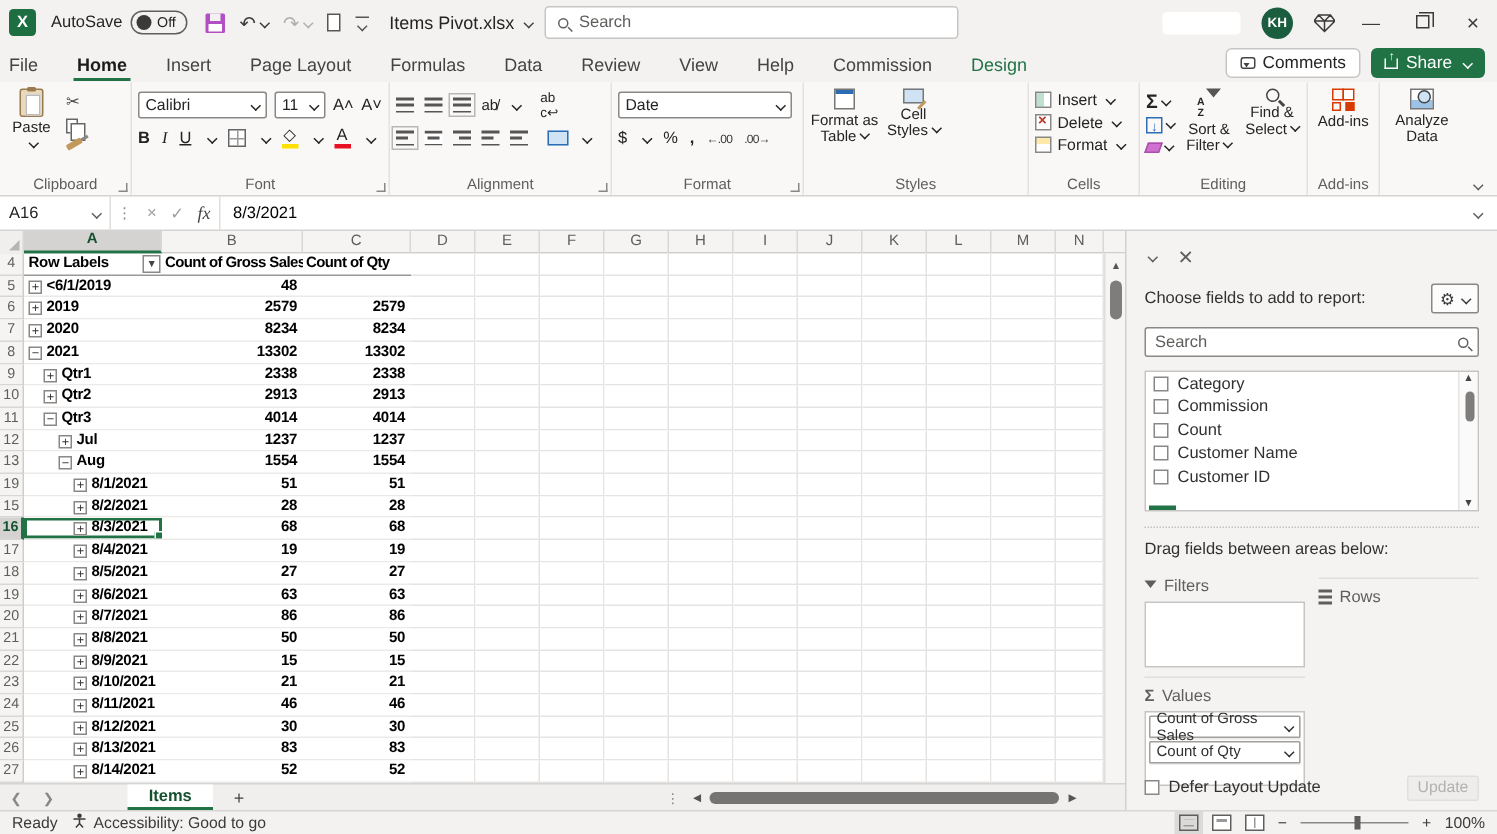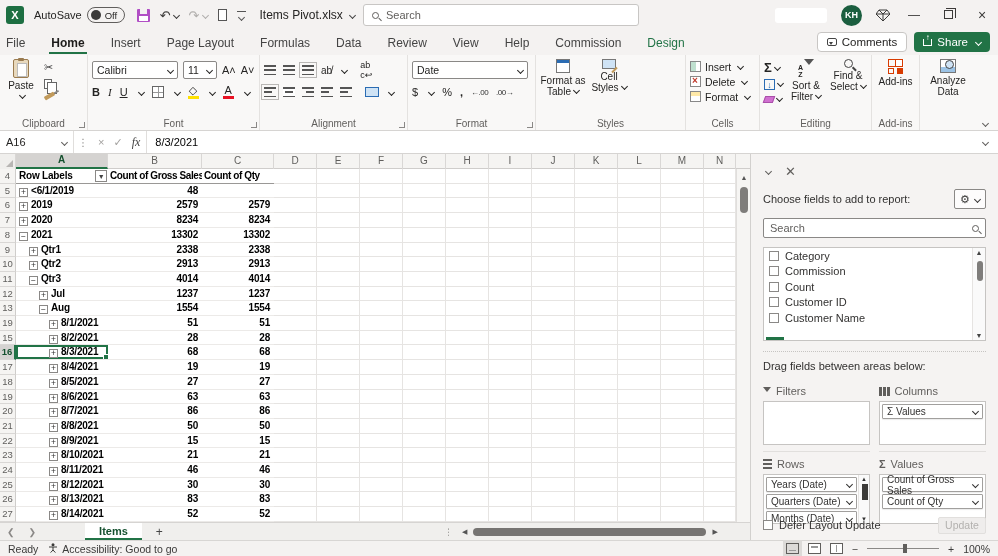--- a/index.html
+++ b/index.html
@@ -933,87 +933,52 @@
           <div class="fitem">
             <span class="cb"></span>
             <span>Commission</span>
           </div>
           <div class="fitem">
             <span class="cb"></span>
             <span>Count</span>
           </div>
           <div class="fitem">
             <span class="cb"></span>
-            <span>Customer ID</span>
+            <span>Customer Name</span>
           </div>
           <div class="fitem">
             <span class="cb"></span>
-            <span>Customer Name</span>
+            <span>Customer ID</span>
           </div>
         </div>
       <div class="flscroll">
         <span style="position:absolute;top:1px;left:0;right:0">▲</span>
         <span class="flthumb"></span>
         <span style="position:absolute;bottom:1px;left:0;right:0">▼</span>
       </div>
       <div class="greenbar"></div>
     </div>
     <div class="draghint">Drag fields between areas below:</div>
     <div class="areas">
       <div class="acell">
         <div class="ahead">
             <span class="ic-filter"></span>
             <span>Filters</span>
           </div>
         <div class="abox"></div>
-      </div>
-      <div class="acell">
-        <div class="ahead">
-            <span class="ic-cols">
-              <i></i>
-              <i></i>
-              <i></i>
-            </span>
-            <span>Columns</span>
-          </div>
-        <div class="abox">
-            <div class="pill">
-              <span>Σ Values</span>
-              <span class="chev"></span>
-            </div>
-          </div>
       </div>
       <div class="acell bt">
         <div class="ahead">
             <span class="ic-rows">
               <i></i>
               <i></i>
               <i></i>
             </span>
             <span>Rows</span>
           </div>
-        <div class="abox tall" style="padding-right:12px">
-          <div class="pill">
-              <span>Years (Date)</span>
-              <span class="chev"></span>
-            </div>
-            <div class="pill">
-              <span>Quarters (Date)</span>
-              <span class="chev"></span>
-            </div>
-            <div class="pill">
-              <span>Months (Date)</span>
-              <span class="chev"></span>
-            </div>
-            <div class="rows-scroll">
-            <span style="position:absolute;top:1px;left:0;right:0">▲</span>
-            <span class="rsthumb"></span>
-            <span style="position:absolute;bottom:1px;left:0;right:0">▼</span>
-          </div>
-        </div>
       </div>
       <div class="acell bt">
         <div class="ahead">
             <span class="ic-sigma">Σ</span>
             <span>Values</span>
           </div>
         <div class="abox tall">
             <div class="pill">
               <span>Count of Gross Sales</span>
               <span class="chev"></span>

